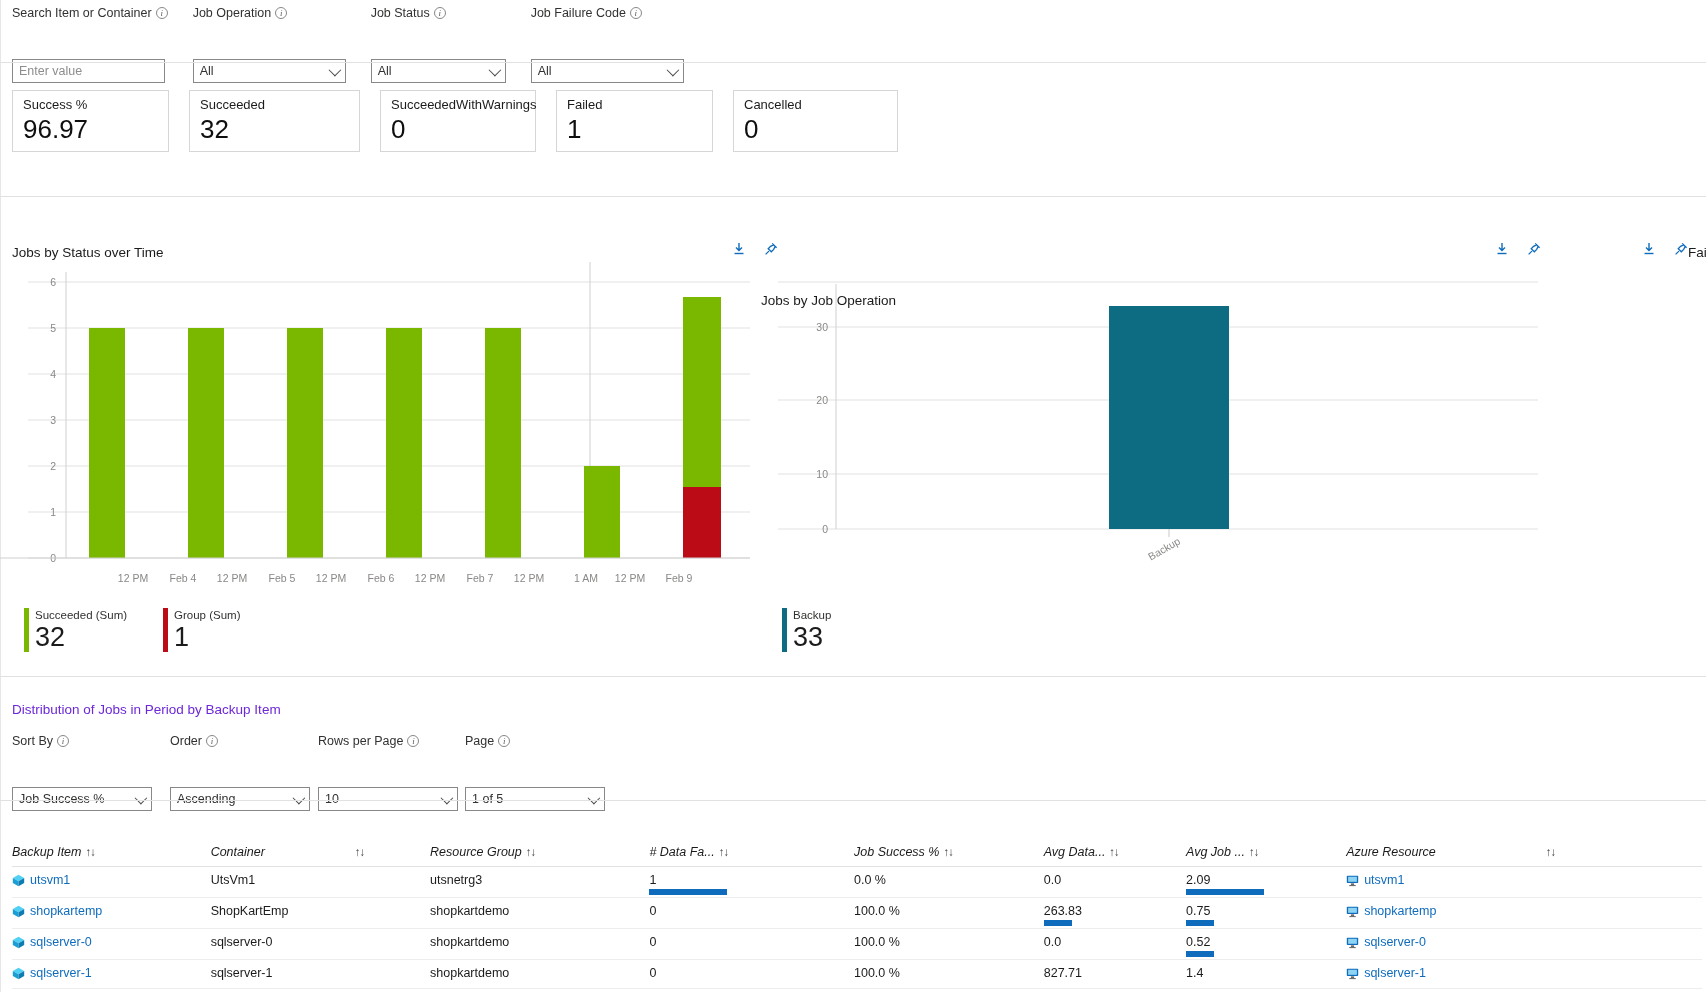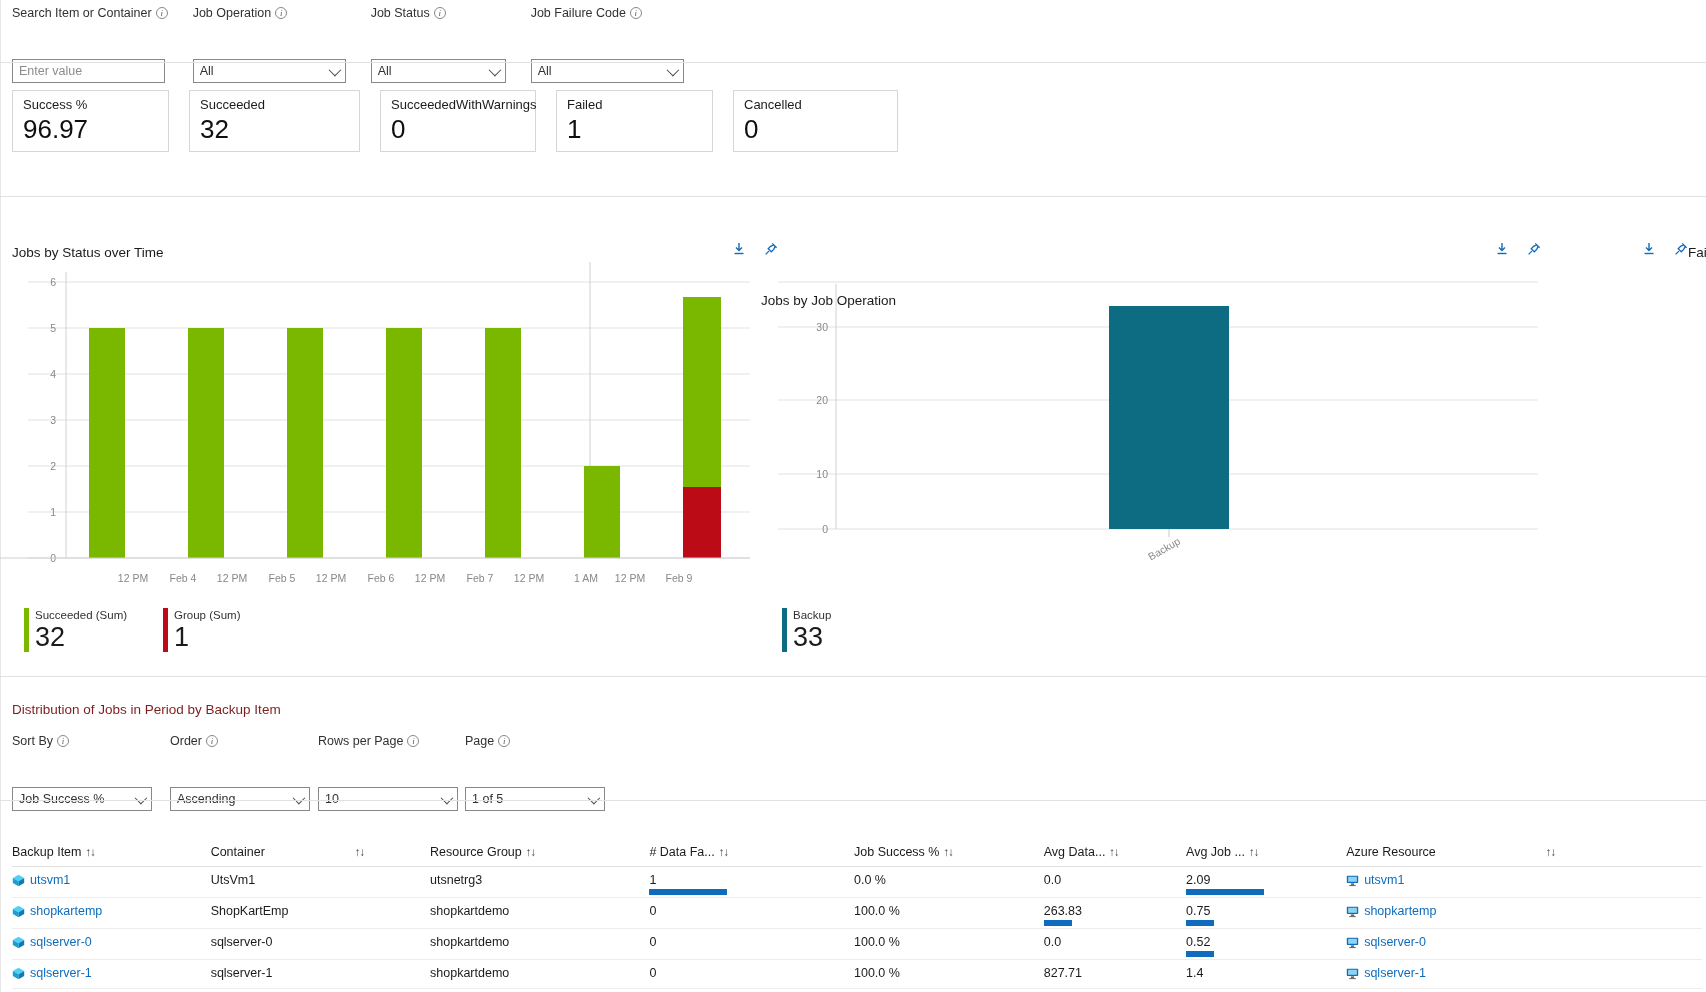--- a/index.html
+++ b/index.html
@@ -46,24 +46,24 @@
 
   
   .legend { display:flex; gap:36px; }
   .legend-item { display:flex; }
   .legend-swatch { width:5px; margin-right:6px; }
   .legend-text { display:flex; flex-direction:column; }
   .legend-name { font-size:11.5px; color:#323130; line-height:14px;}
   .legend-val { font-size:27px; color:#1b1b1b; line-height:30px; }
 
   
-  .sec-title { font-size:13.5px; color:#7f1d1d; }
+  .sec-title { font-size:13.5px; color:#6d28d9; }
   table { border-collapse:collapse; width:1690px; table-layout:fixed; }
   th { font-weight:400; font-size:12.5px; color:#1b1b1b; text-align:left; padding:7px 0 7px 0;
-       border-bottom:1px solid #e1e1e1; vertical-align:middle; }
+       border-bottom:1px solid #e1e1e1; vertical-align:middle;font-style:italic; }
   td { font-size:12.5px; color:#1b1b1b; padding:6px 0 2px 0; border-bottom:1px solid #ededed;
        vertical-align:top; height:29px;}
   .sortico { color:#3b3b3b; font-size:11.5px; letter-spacing:-1px; margin-left:4px; display:inline-block;}
   .cell-link { color:#0f6cbd; display:inline-flex; align-items:center; gap:5px;}
   .bar-under { height:6px; background:#0f6cbd; margin-top:2px; }
   .cube { width:13px; height:13px; flex:0 0 13px; position:relative; }
   .vm-ico { width:13px; height:13px; flex:0 0 13px; }
 </style>
 </head>
 <body>

